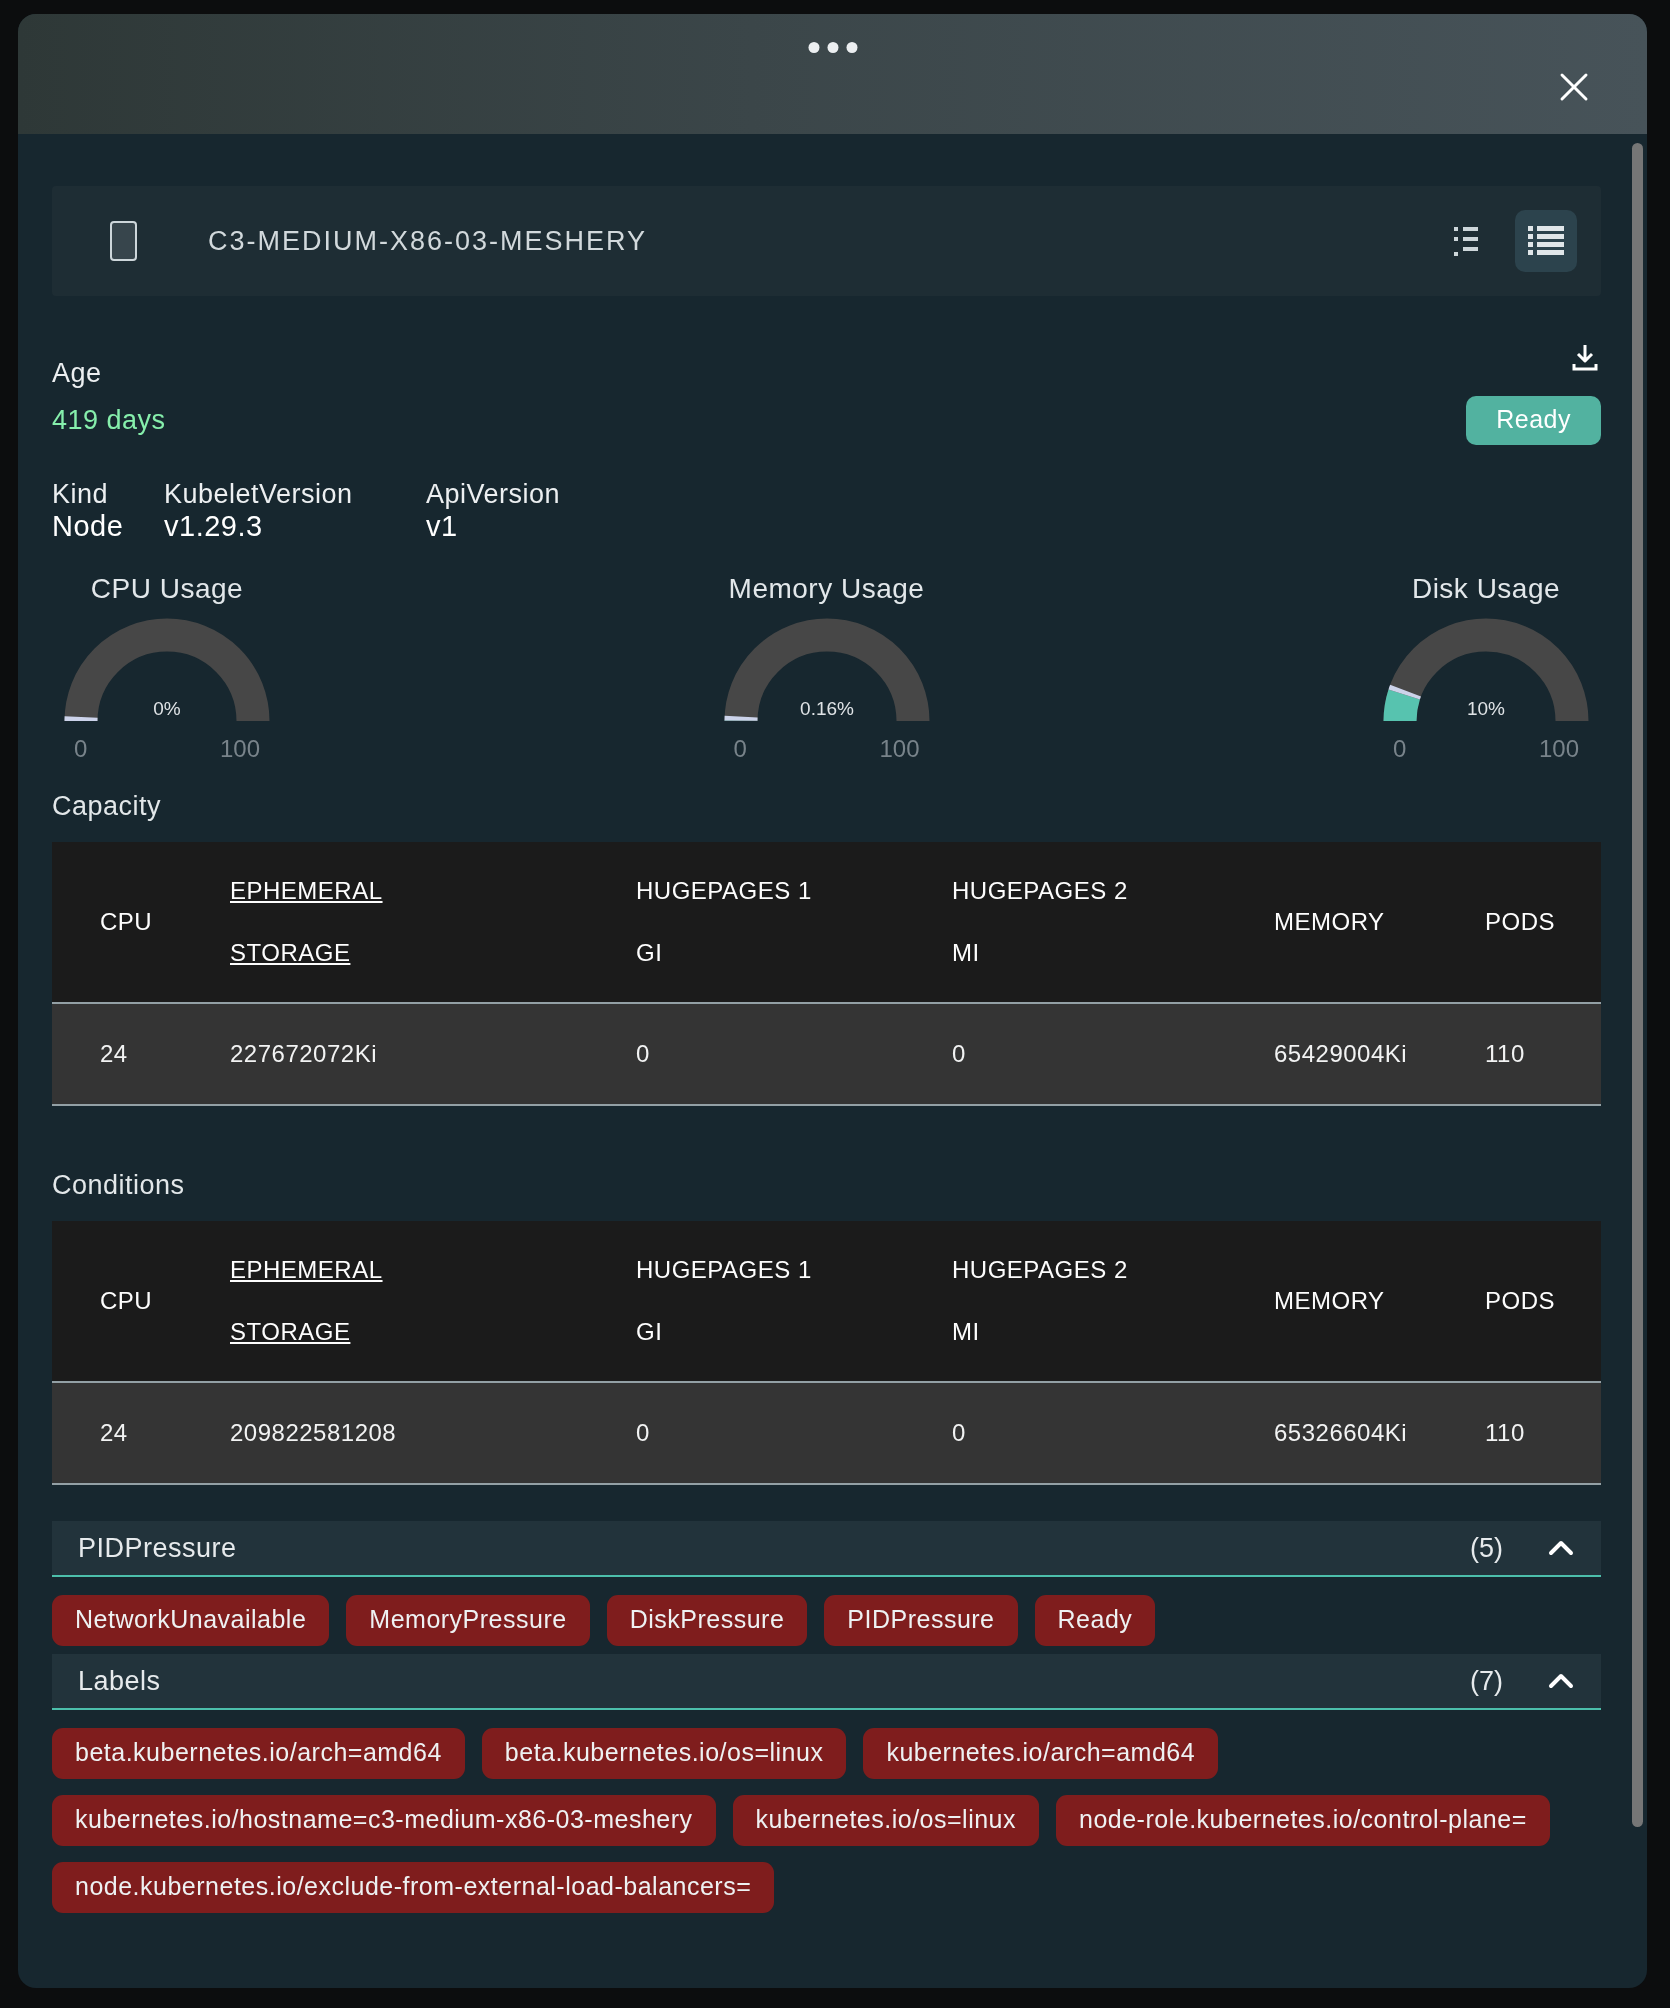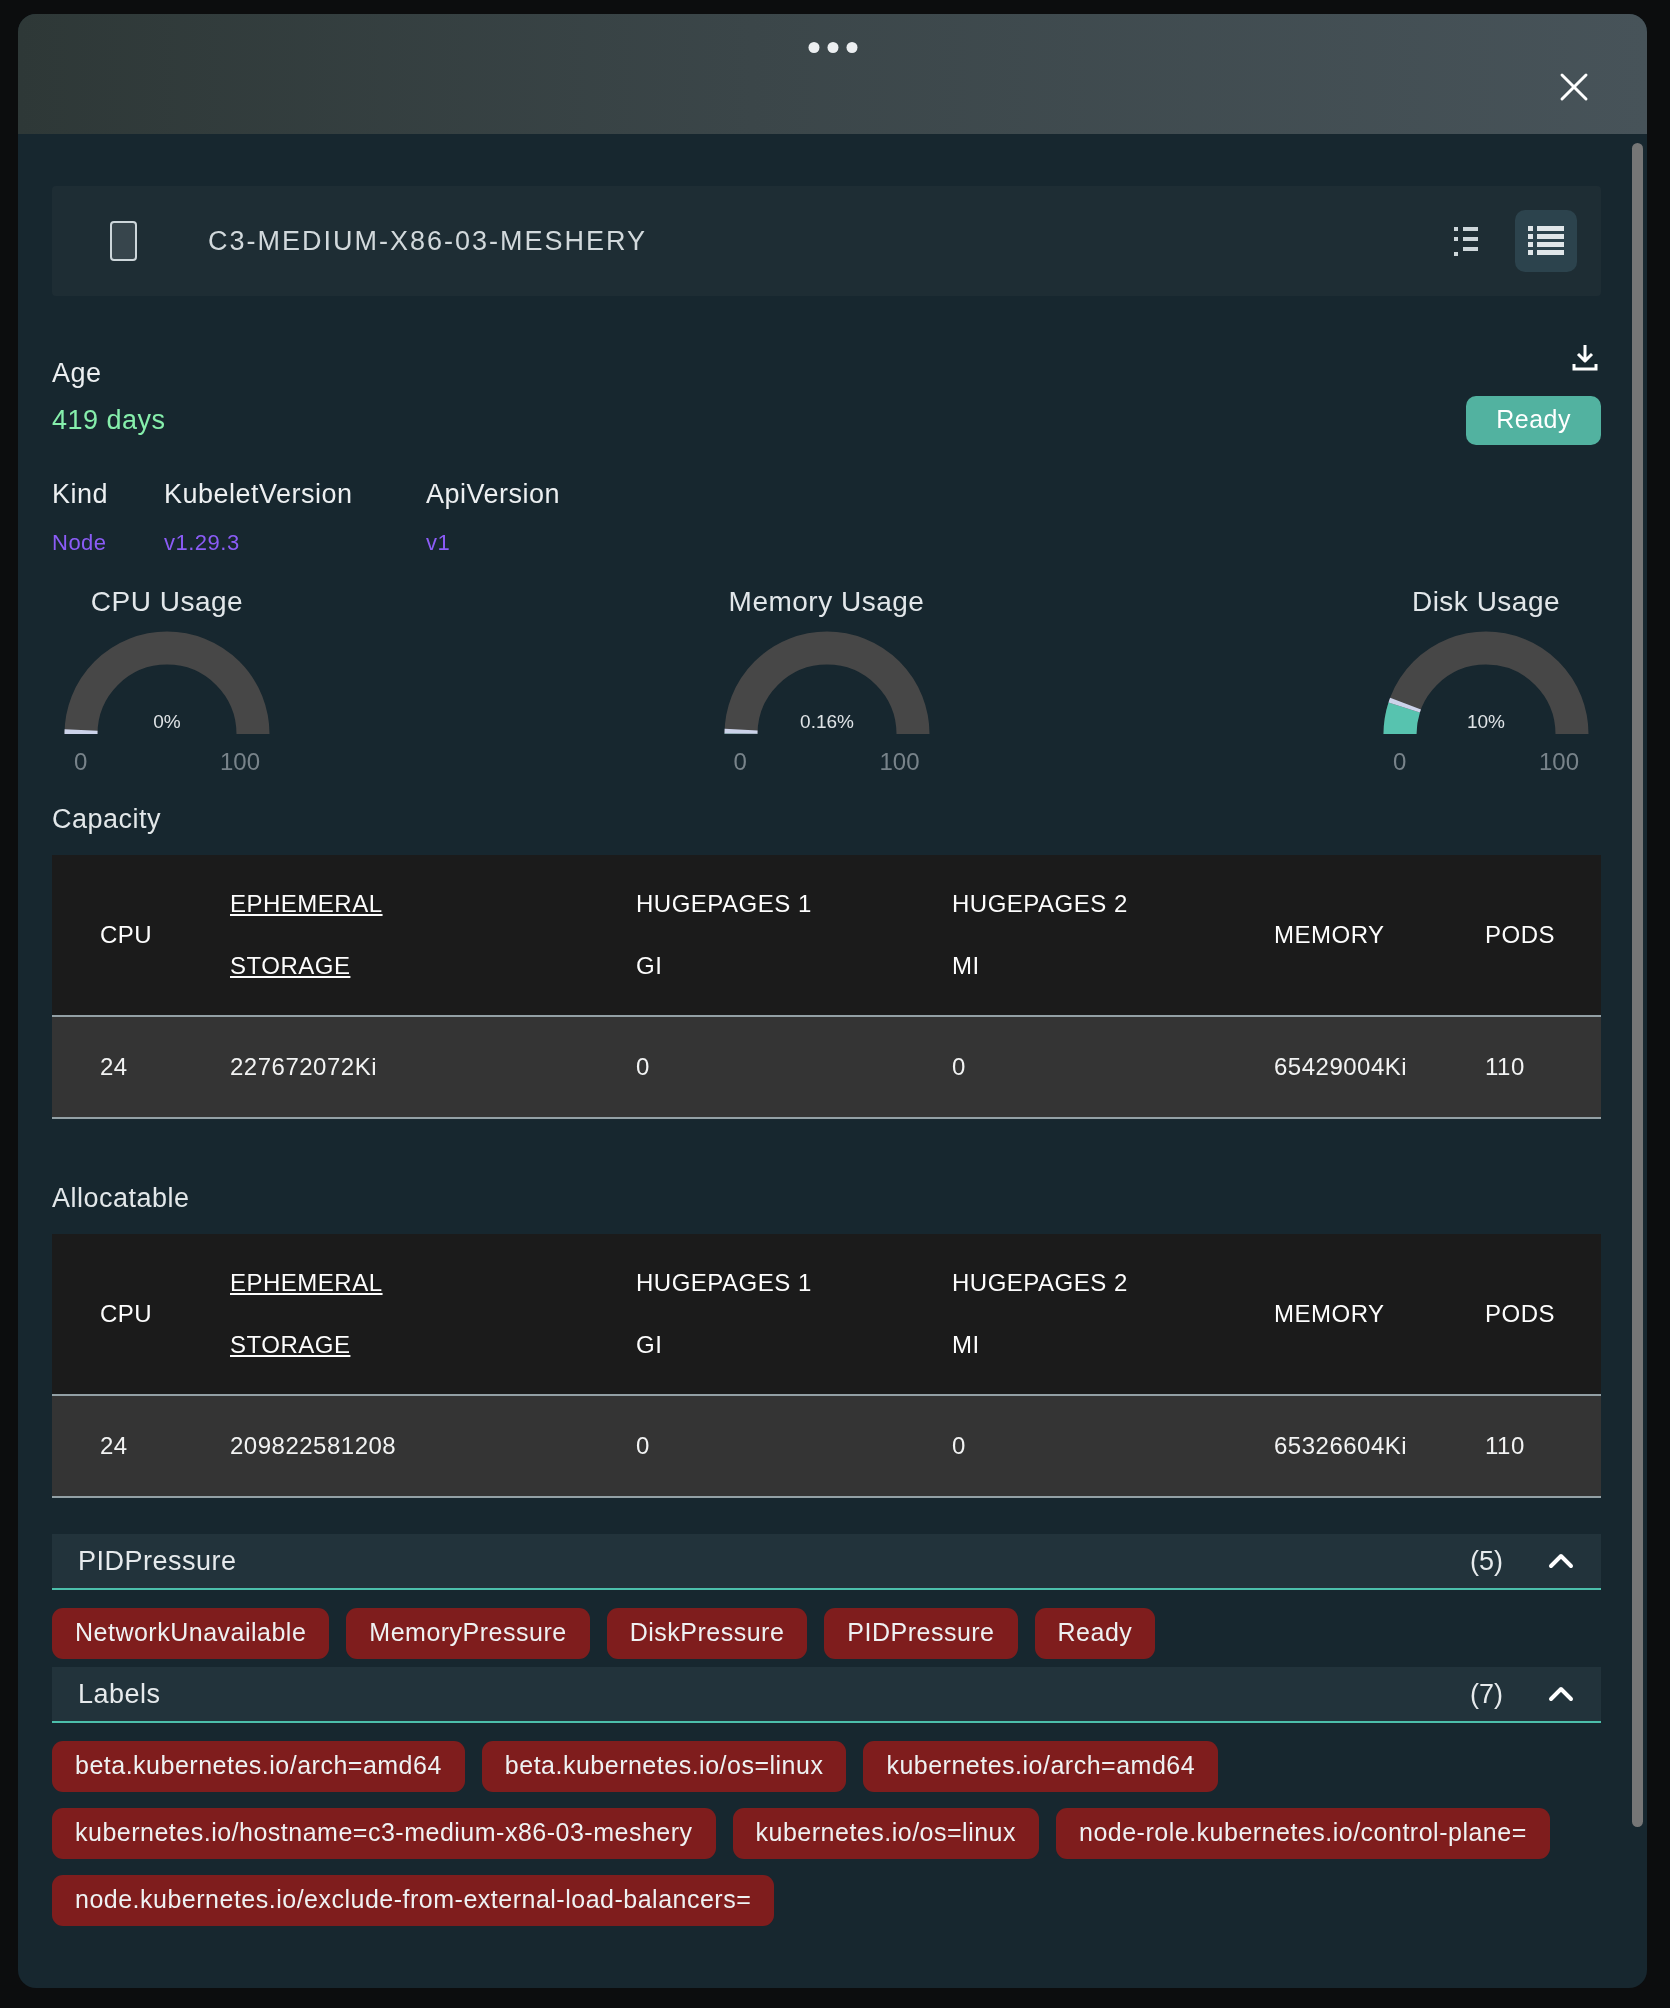--- a/index.html
+++ b/index.html
@@ -21,21 +21,21 @@
   .age-row { margin-top:62px; display:flex; justify-content:space-between; align-items:flex-start; }
   .age-label { font-size:27px; font-weight:500; color:#eceff1; letter-spacing:0.5px; }
   .age-value { margin-top:16px; font-size:27px; font-weight:300; color:#86efac; letter-spacing:0.5px; }
   .age-right { display:flex; flex-direction:column; align-items:flex-end; margin-top:-16px; }
   .download-btn { width:32px; height:32px; cursor:pointer; }
   .ready-badge { margin-top:22px; background:#52b2a0; border-radius:10px; padding:9px 30px 11px; font-size:25px; color:#ffffff; letter-spacing:0.5px; }
 
   .kv-row { margin-top:34px; display:flex; }
   .kv-col1 { width:112px; } .kv-col2 { width:262px; }
   .kv-label { font-size:27px; font-weight:500; color:#eceff1; letter-spacing:0.5px; }
-  .kv-value { margin-top:20px; font-size:22px; font-weight:300; color:#8b5cf6; letter-spacing:0.5px; }
+  .kv-value { font-size:29px; font-weight:300; color:#ffffff; letter-spacing:0.5px; }
 
   .gauges-row { margin-top:30px; display:flex; justify-content:space-between; }
   .gauge { width:230px; text-align:center; }
   .gauge-title { font-size:28px; font-weight:400; color:#e2e7ea; letter-spacing:0.5px; margin-bottom:8px; }
   .gauge-scale { display:flex; justify-content:space-between; padding:0 22px; margin-top:0px; font-size:24px; color:#78838a; }
 
   .section-label { margin-top:28px; font-size:27px; font-weight:400; color:#e2e7e9; letter-spacing:0.5px; }
   table { margin-top:20px; width:100%; border-collapse:collapse; table-layout:fixed; }
   col.c1{width:178px;} col.c2{width:406px;} col.c3{width:316px;} col.c4{width:322px;} col.c5{width:211px;} col.c6{width:116px;}
   th { background:#1b1b1b; color:#fdfdfd; font-size:24px; font-weight:400; text-align:left; line-height:62px; padding:18px 16px 18px 0; vertical-align:middle; letter-spacing:0.5px; }
@@ -200,21 +200,21 @@
           <td>24</td>
           <td>227672072Ki</td>
           <td>0</td>
           <td>0</td>
           <td>65429004Ki</td>
           <td>110</td>
         </tr>
       </tbody>
     </table>
 
-    <div class="section-label tbl-alloc-label">Allocatable</div>
+    <div class="section-label tbl-alloc-label">Conditions</div>
     <table>
       <colgroup>
           <col class="c1">
           <col class="c2">
           <col class="c3">
           <col class="c4">
           <col class="c5">
           <col class="c6">
         </colgroup>
       <thead>

